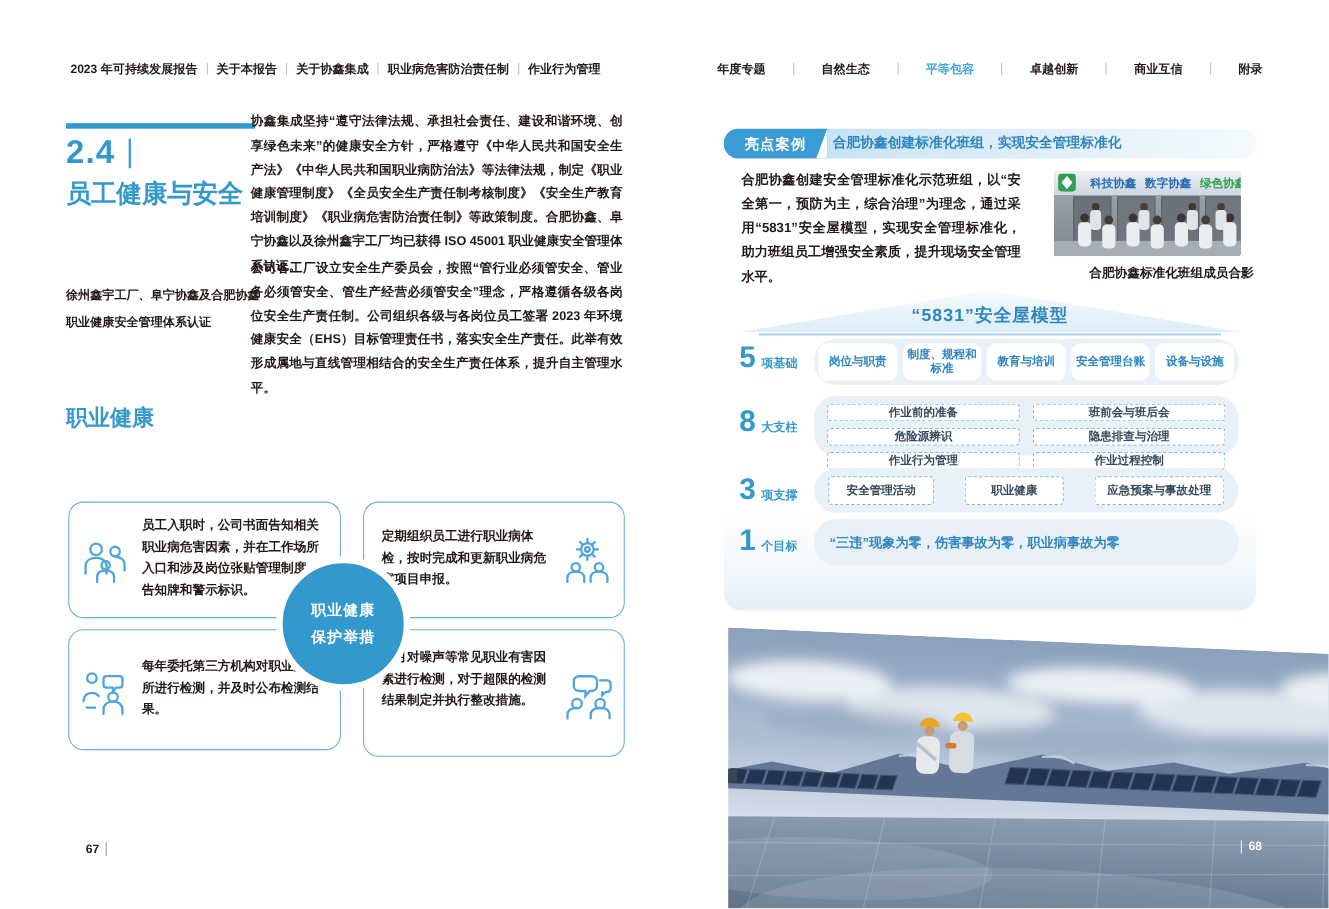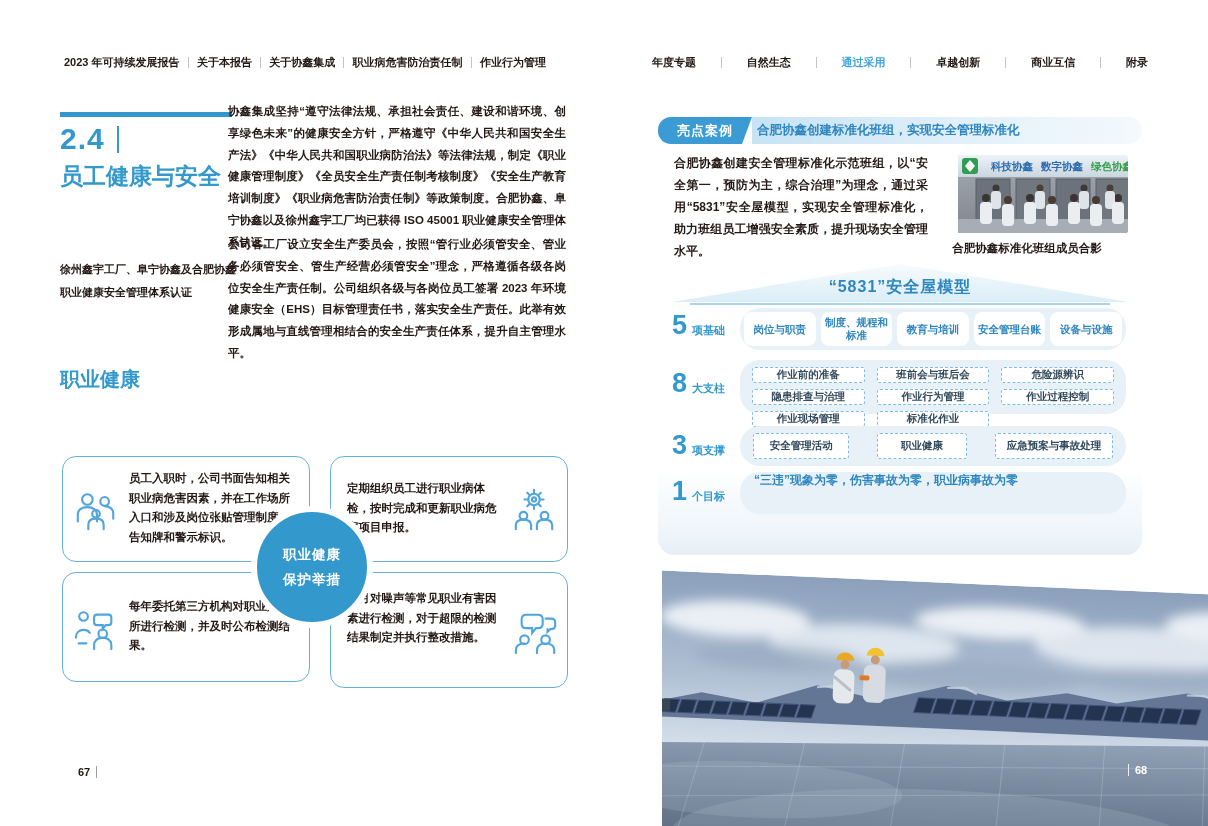--- a/index.html
+++ b/index.html
@@ -78,50 +78,50 @@
     border-bottom:27px solid #fdfefe; border-left:10px solid transparent; width:0; height:0; }
   .case-strip { left:748px; top:117px; width:394px; height:27px; border-radius:0 13px 13px 0;
     background:linear-gradient(90deg,#C6E3F4 0%,#E2F0FA 55%,#F4FAFD 100%);
     display:flex; align-items:center; padding-left:9px;
     font-size:12.5px; font-weight:700; color:#2E86C0; }
 
   .case-para { left:674px; top:152px; width:254px; font-size:12px; line-height:22px;
     font-weight:600; text-align:justify; color:#231815; }
 
   .gphoto { left:938px; top:155px; width:190px; height:78px; border-radius:3px; overflow:hidden;padding-left:20px; }
-  .gcaption { left:924px; top:241px; width:206px; text-align:center; font-size:11.5px; font-weight:700; color:#231815; }
+  .gcaption { left:962px; top:241px; width:206px; text-align:center; font-size:11.5px; font-weight:700; color:#231815; }
 
   
   .roof { left:672px; top:264px; width:456px; height:38px;
     background:linear-gradient(180deg,#F7FBFD 0%,#DAEDF8 100%);
     clip-path:polygon(50% 0, 100% 100%, 0 100%); }
   .roof-title { left:672px; top:277px; width:456px; text-align:center; z-index:2;
     font-size:16px; font-weight:700; color:#2E86C0; letter-spacing:1px; }
   .roof-line { left:690px; top:303px; width:420px; height:2px; background:#AAD3EE; }
 
   .row-num { position:absolute; left:672px; display:flex; align-items:baseline; gap:5px; color:#3399CC; }
   .row-num .n { font-size:27px; font-weight:700; }
   .row-num .u { font-size:11px; font-weight:700; }
   .rn1 { top:310px; } .rn2 { top:368px; } .rn3 { top:430px; } .rn4 { top:476px; }
 
   .band { position:absolute; left:740px; width:386px; background:#E8F1F8; border-radius:20px; }
   .band1 { top:308px; height:42px; display:flex; gap:5px; padding:4px; }
   .wpill { flex:1; background:#ffffff; border-radius:8px; display:flex; align-items:center;
     justify-content:center; text-align:center; font-size:10.5px; font-weight:700;
     color:#2E86C0; line-height:13px; padding:2px; }
-  .band2 { top:360px; height:54px; display:grid; grid-template-columns:repeat(3,1fr);
+  .band2 { top:360px; height:54px; display:grid; grid-template-columns:repeat(2,1fr);
     gap:6px 12px; padding:7px 12px; }
   .dpill { background:#ffffff; border:1px dashed #7FBCE3; border-radius:3px;
     display:flex; align-items:center; justify-content:center; text-align:center;
     font-size:10.5px; font-weight:700; color:#32495C; }
   .band3 { top:426px; height:40px; display:flex; align-items:center;
     justify-content:space-between; padding:7px 13px;gap:28px; }
   .band3 .dpill { height:26px; }
   .d3a { width:114px; } .d3b { width:106px; } .d3c { width:140px; }
-  .band4 { top:472px; height:42px; display:flex; padding-left:14px;
+  .band4 { top:472px; height:42px; display:flex; align-items:center; padding-left:14px;
     font-size:12px; font-weight:700; color:#2E86C0; }
 
   
   .photo-clip { left:662px; top:568px; width:546px; height:258px; overflow:hidden; z-index:4; }
   .photo-rot { position:absolute; left:-10px; top:2px; width:622px; height:322px;
     transform:rotate(2.5deg); transform-origin:0 0; }
 </style>
 </head>
 <body>
 
@@ -136,21 +136,21 @@
     <span class="nav-sep"></span>
     <span class="nav-item">职业病危害防治责任制</span>
     <span class="nav-sep"></span>
     <span class="nav-item">作业行为管理</span>
   </div>
   <div class="nav nav-right">
     <span class="nav-item">年度专题</span>
     <span class="nav-sep"></span>
     <span class="nav-item">自然生态</span>
     <span class="nav-sep"></span>
-    <span class="nav-item active">通过采用</span>
+    <span class="nav-item active">平等包容</span>
     <span class="nav-sep"></span>
     <span class="nav-item">卓越创新</span>
     <span class="nav-sep"></span>
     <span class="nav-item">商业互信</span>
     <span class="nav-sep"></span>
     <span class="nav-item">附录</span>
   </div>
 
   <div class="abs sec-bar"></div>
   <div class="abs sec-num-row">

